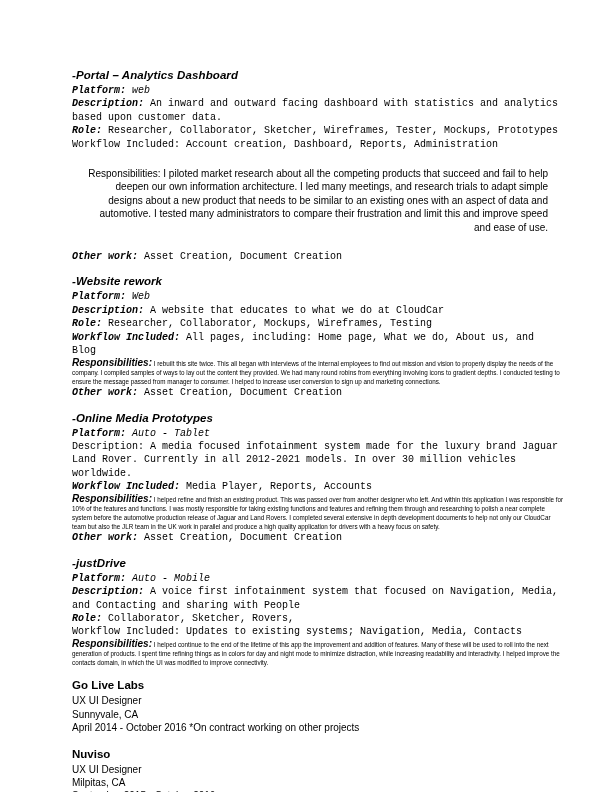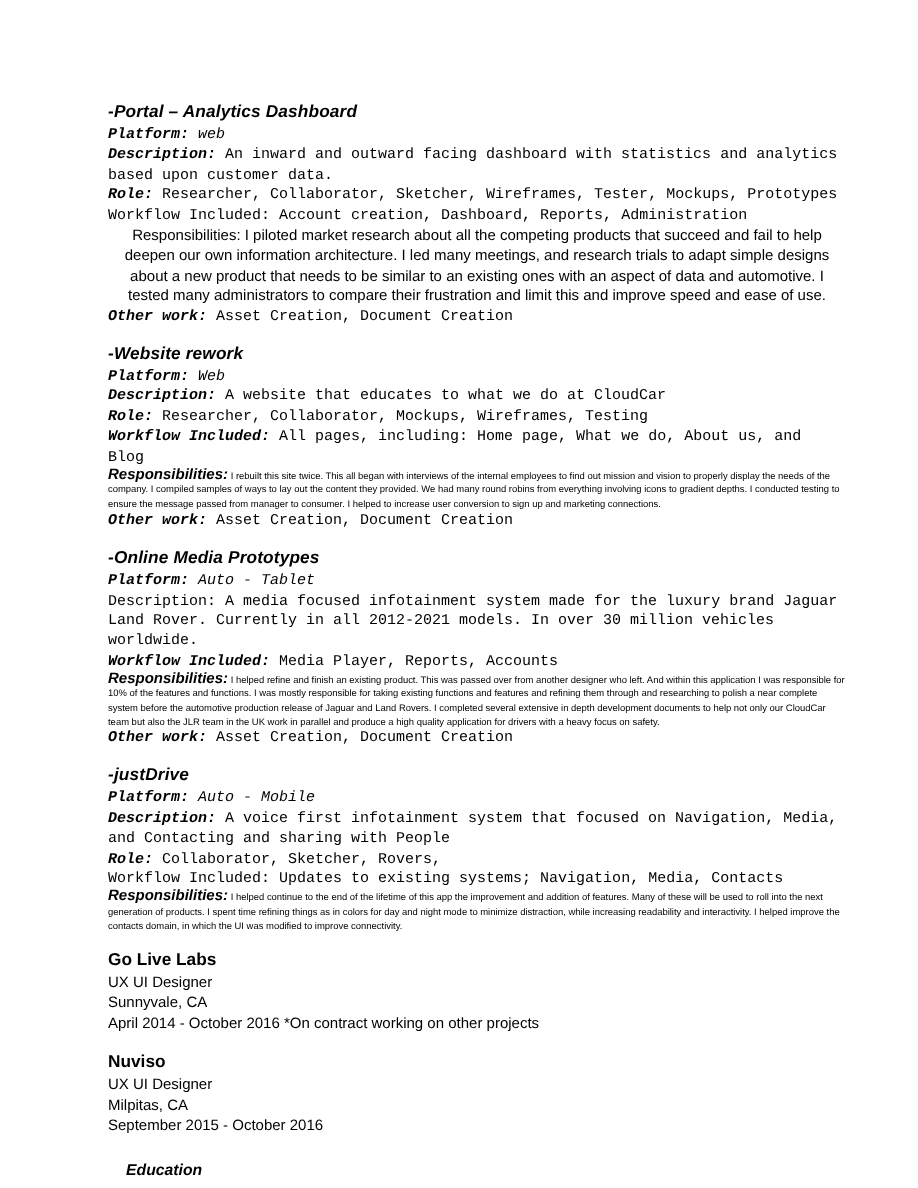--- a/index.html
+++ b/index.html
@@ -47,22 +47,22 @@
   .lbl-plain {
     font-weight: normal;
     font-style: normal;
   }
   .val-italic {
     font-style: italic;
   }
   .para {
     font-size: 10px;
     line-height: 13.4px;
-    margin: 0;
-    text-align: center;
+    margin: 16px;
+    text-align: right;
   }
   .para-small {
     font-size: 6.3px;
     line-height: 9.2px;
     margin: 0;
   }
   .para-small .lbl {
     font-size: 10px;
   }
   .job {

